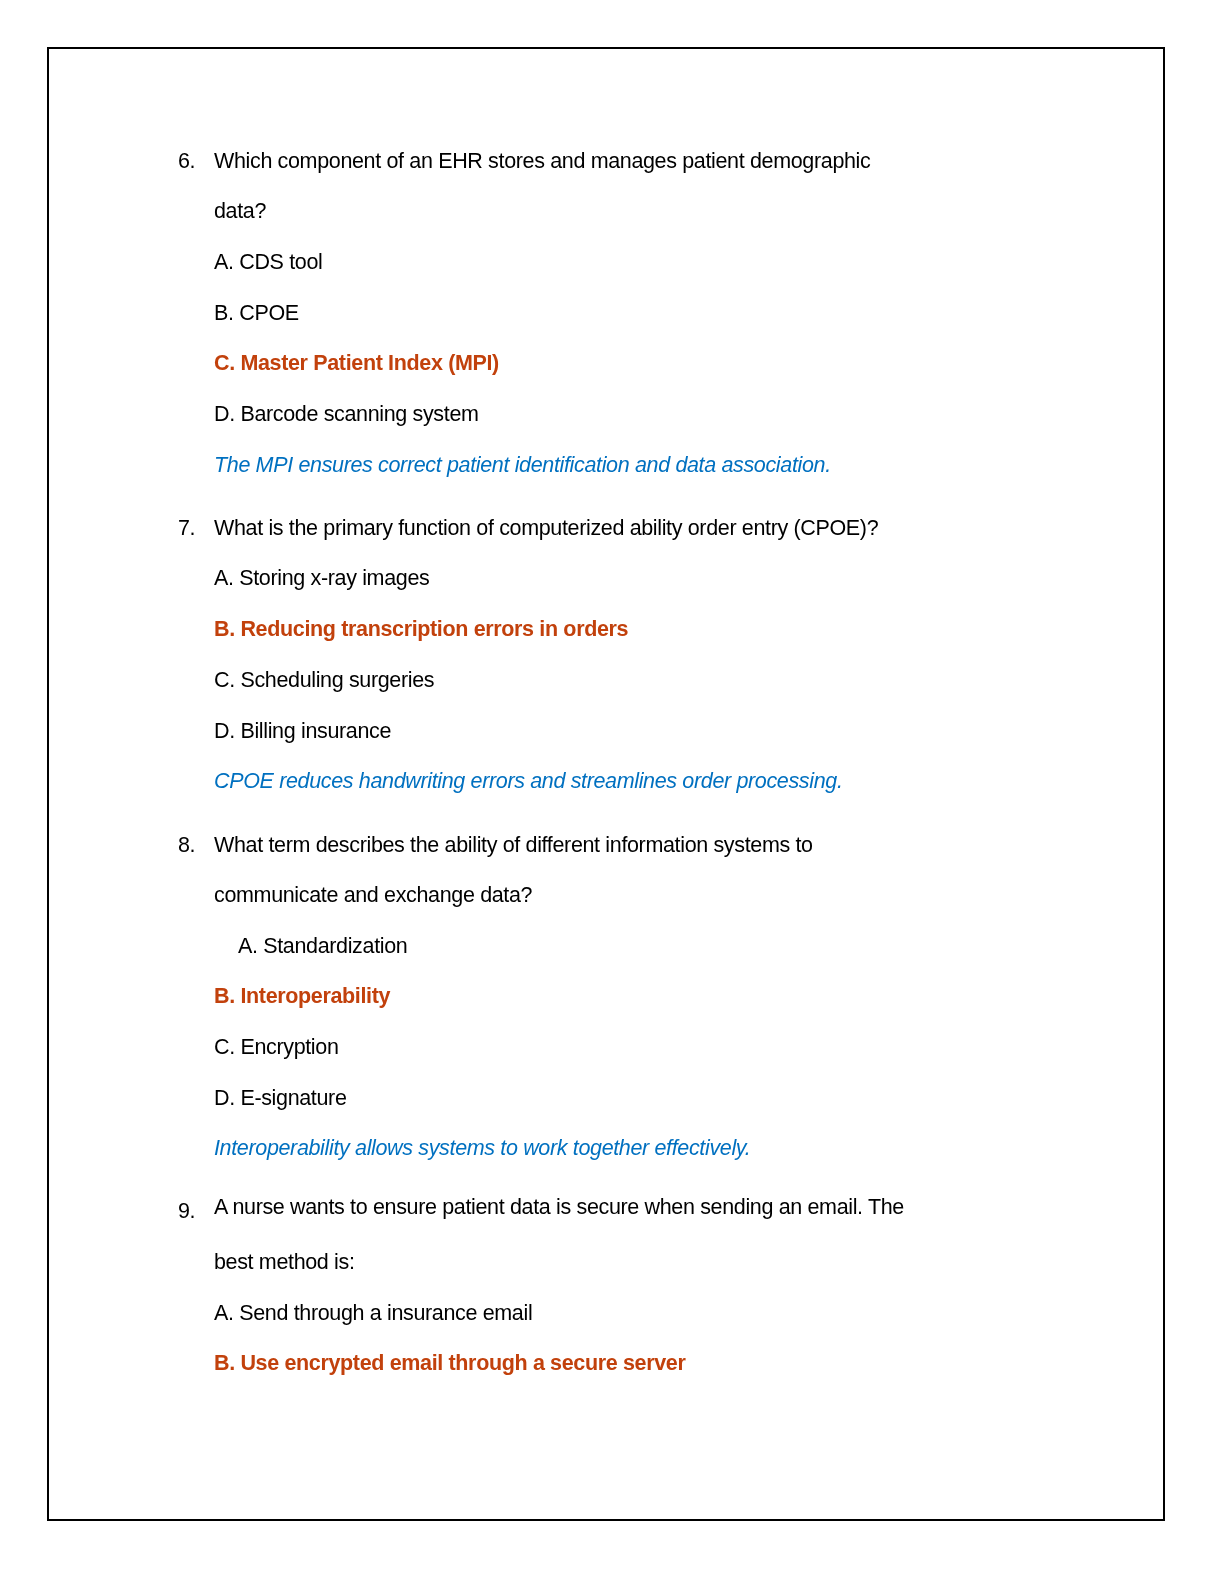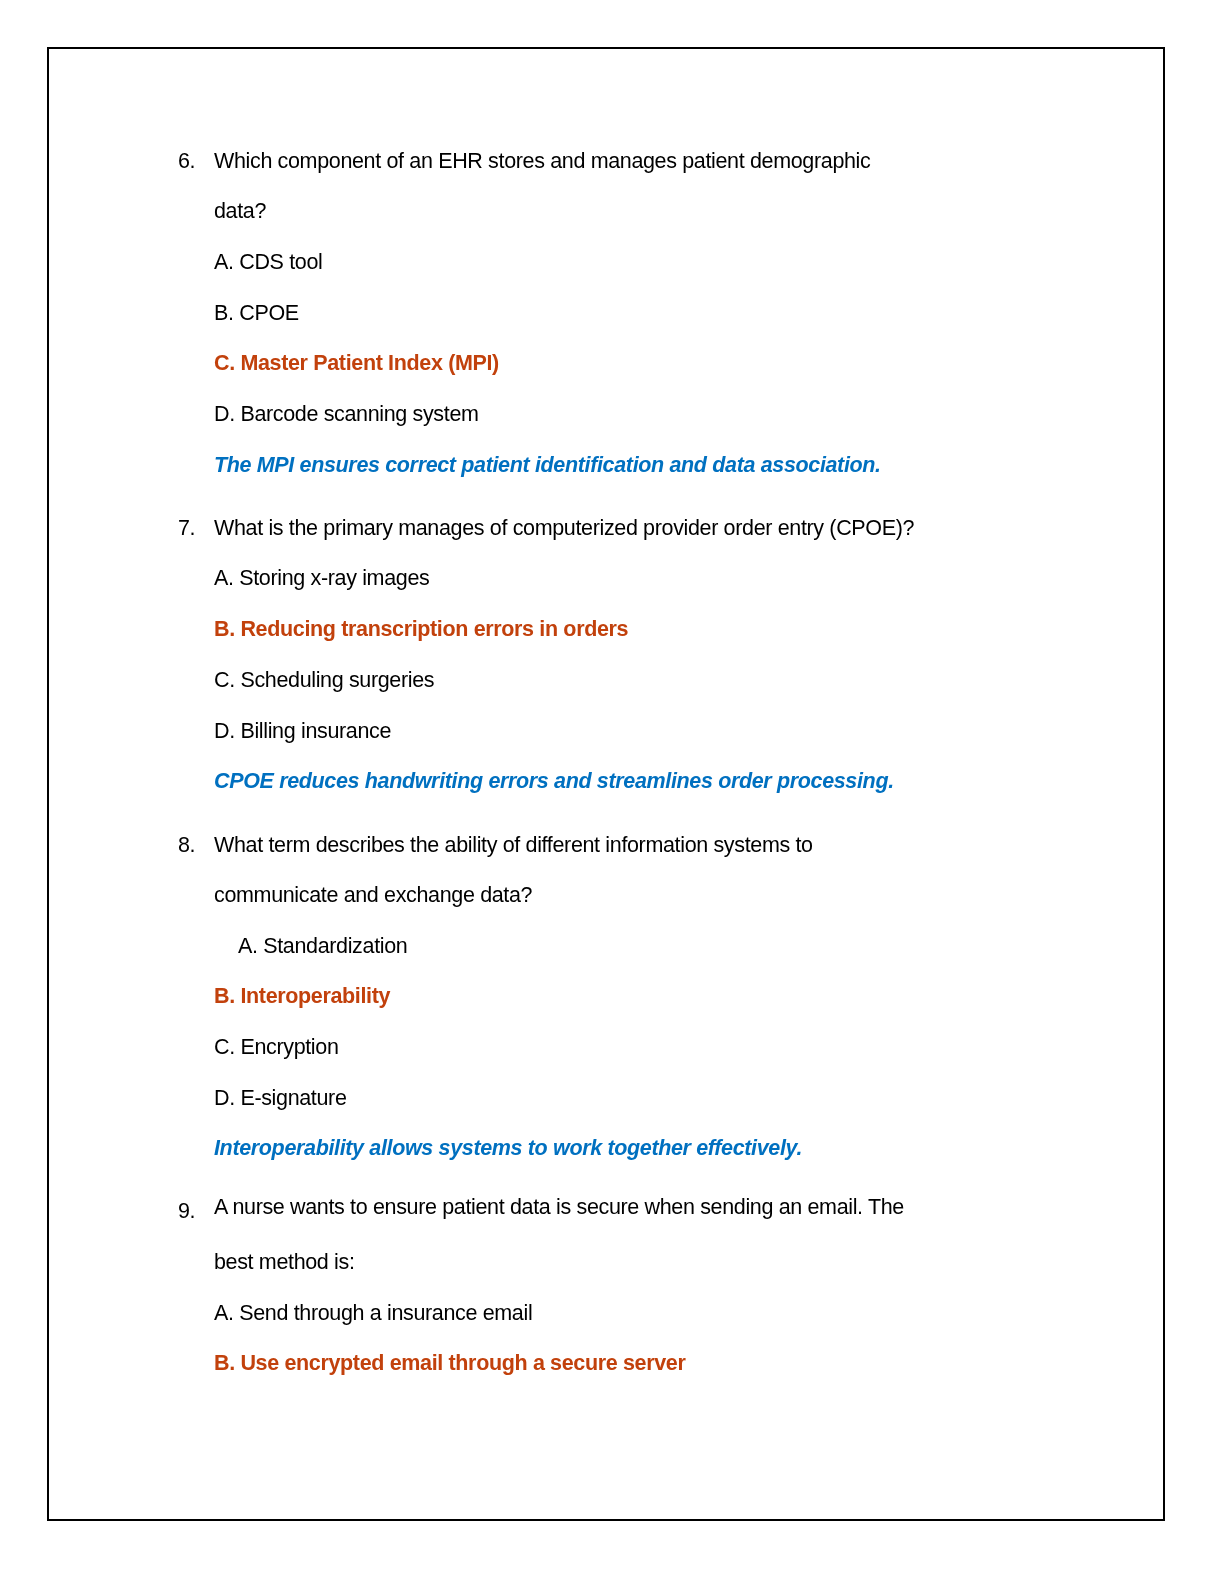--- a/index.html
+++ b/index.html
@@ -44,21 +44,21 @@
     }
     .indent {
       left: 214px;
     }
     .correct {
       color: #c2410c;
       font-weight: bold;
     }
     .explanation {
       color: #0070C0;
-      font-weight: bold;
+      font-weight: normal;
       font-style: italic;
     }
   </style>
 </head>
 <body>
 
 <div class="page-border"></div>
 
 <div class="content">
 
@@ -68,21 +68,21 @@
     <div class="line indent" style="top:196px;">data?</div>
     <div class="line indent" style="top:247px;">A. CDS tool</div>
     <div class="line indent" style="top:298px;">B. CPOE</div>
     <div class="line indent correct" style="top:348px;">C. Master Patient Index (MPI)</div>
     <div class="line indent" style="top:399px;">D. Barcode scanning system</div>
     <div class="line indent explanation" style="top:450px;">The MPI ensures correct patient identification and data association.</div>
   </div>
 
   <div>
     <div class="line qnum" style="top:513px;">7.</div>
-    <div class="line indent" style="top:513px;">What is the primary manages of computerized provider order entry (CPOE)?</div>
+    <div class="line indent" style="top:513px;">What is the primary function of computerized ability order entry (CPOE)?</div>
     <div class="line indent" style="top:563px;">A. Storing x-ray images</div>
     <div class="line indent correct" style="top:614px;">B. Reducing transcription errors in orders</div>
     <div class="line indent" style="top:665px;">C. Scheduling surgeries</div>
     <div class="line indent" style="top:716px;">D. Billing insurance</div>
     <div class="line indent explanation" style="top:766px;">CPOE reduces handwriting errors and streamlines order processing.</div>
   </div>
 
   <div>
     <div class="line qnum" style="top:830px;">8.</div>
     <div class="line indent" style="top:830px;text-align:right;">What term describes the ability of different information systems to</div>

